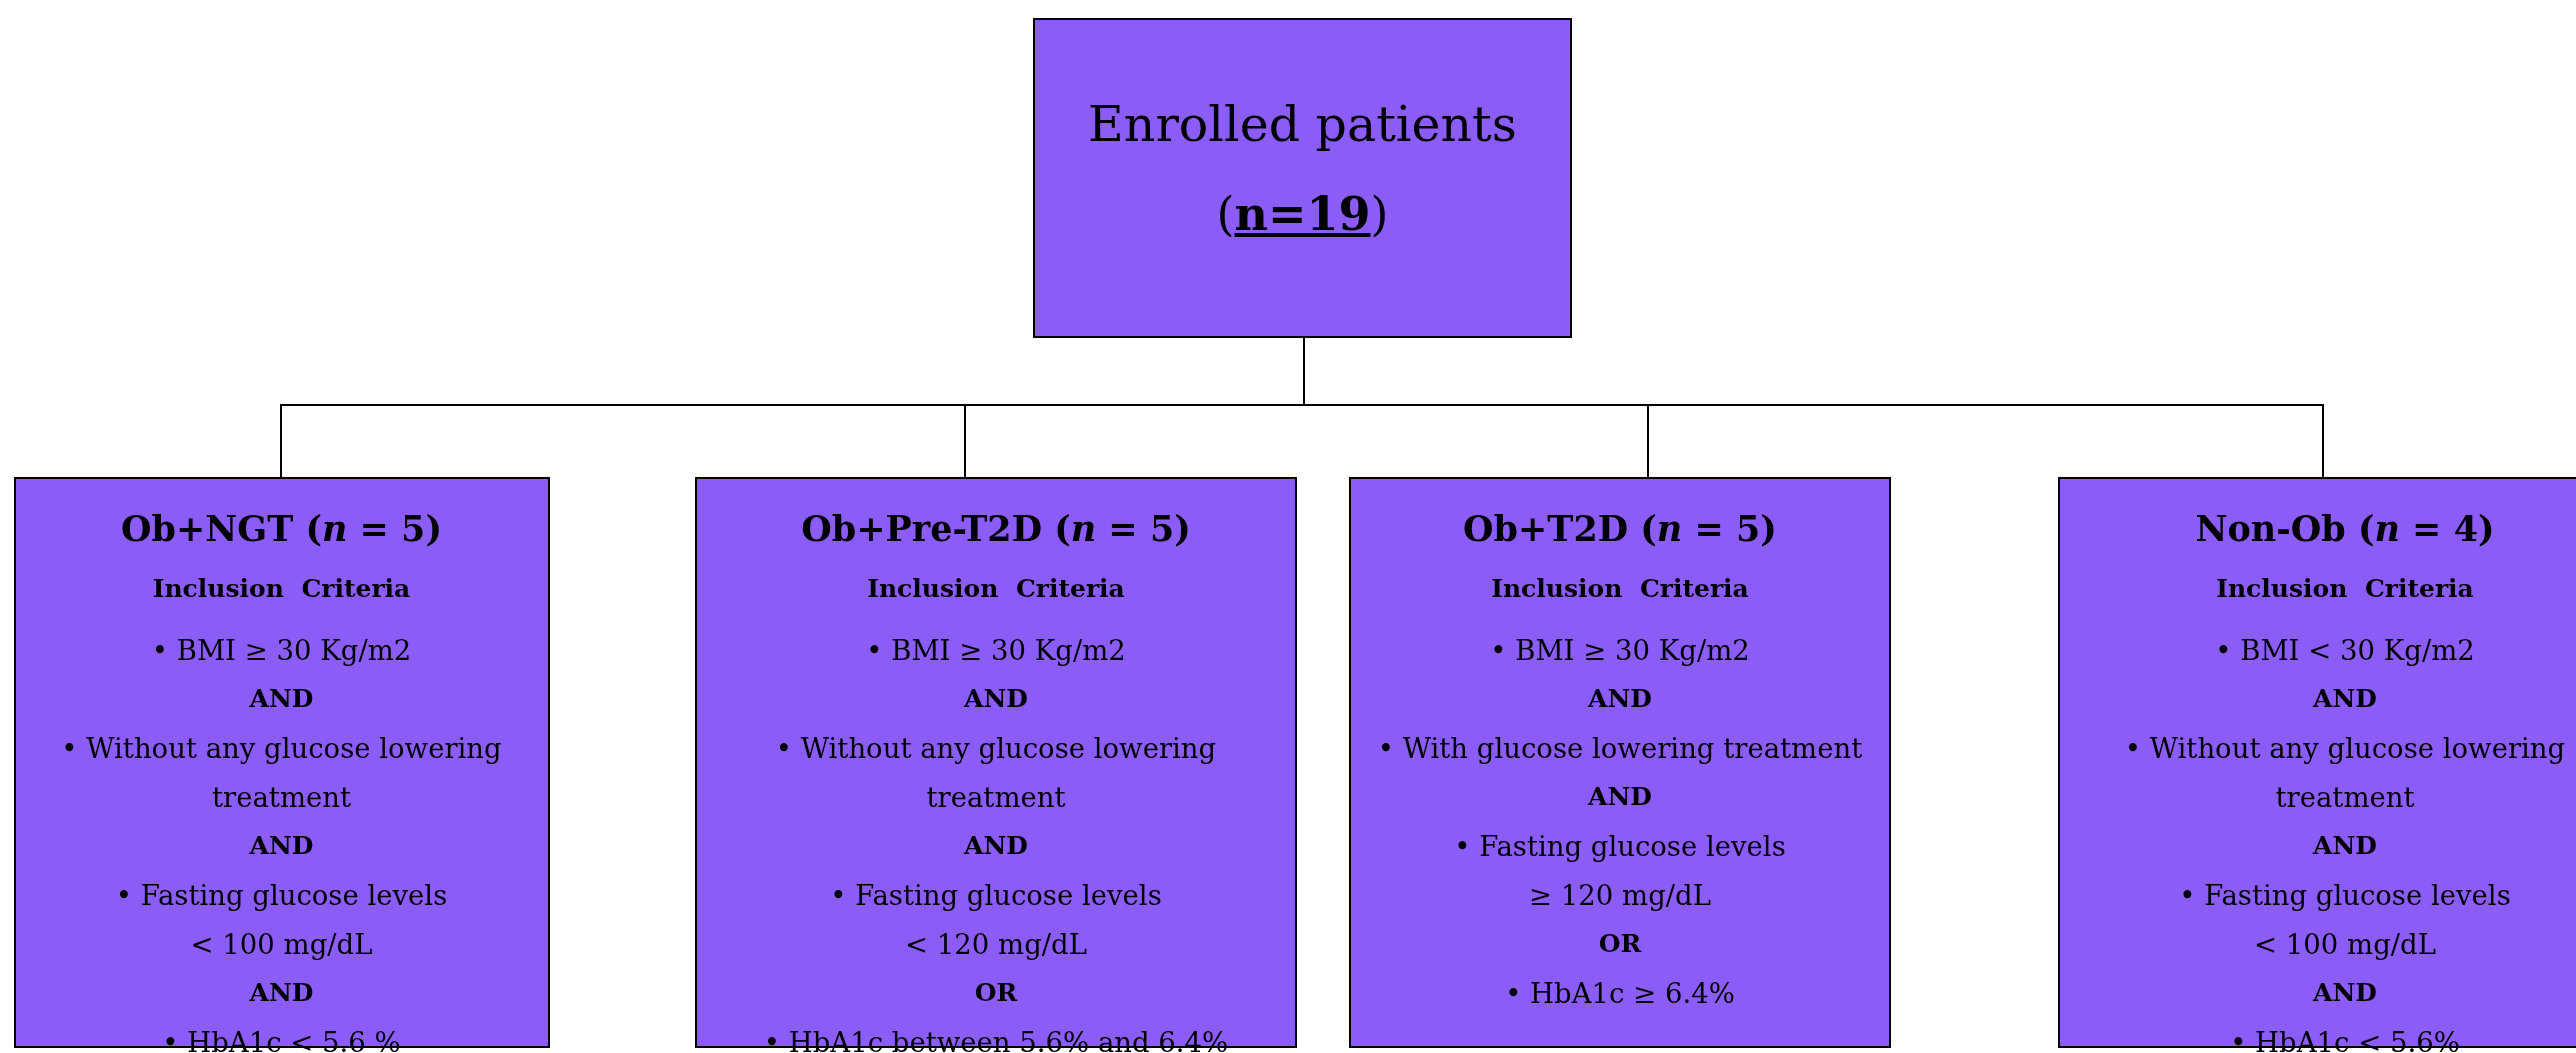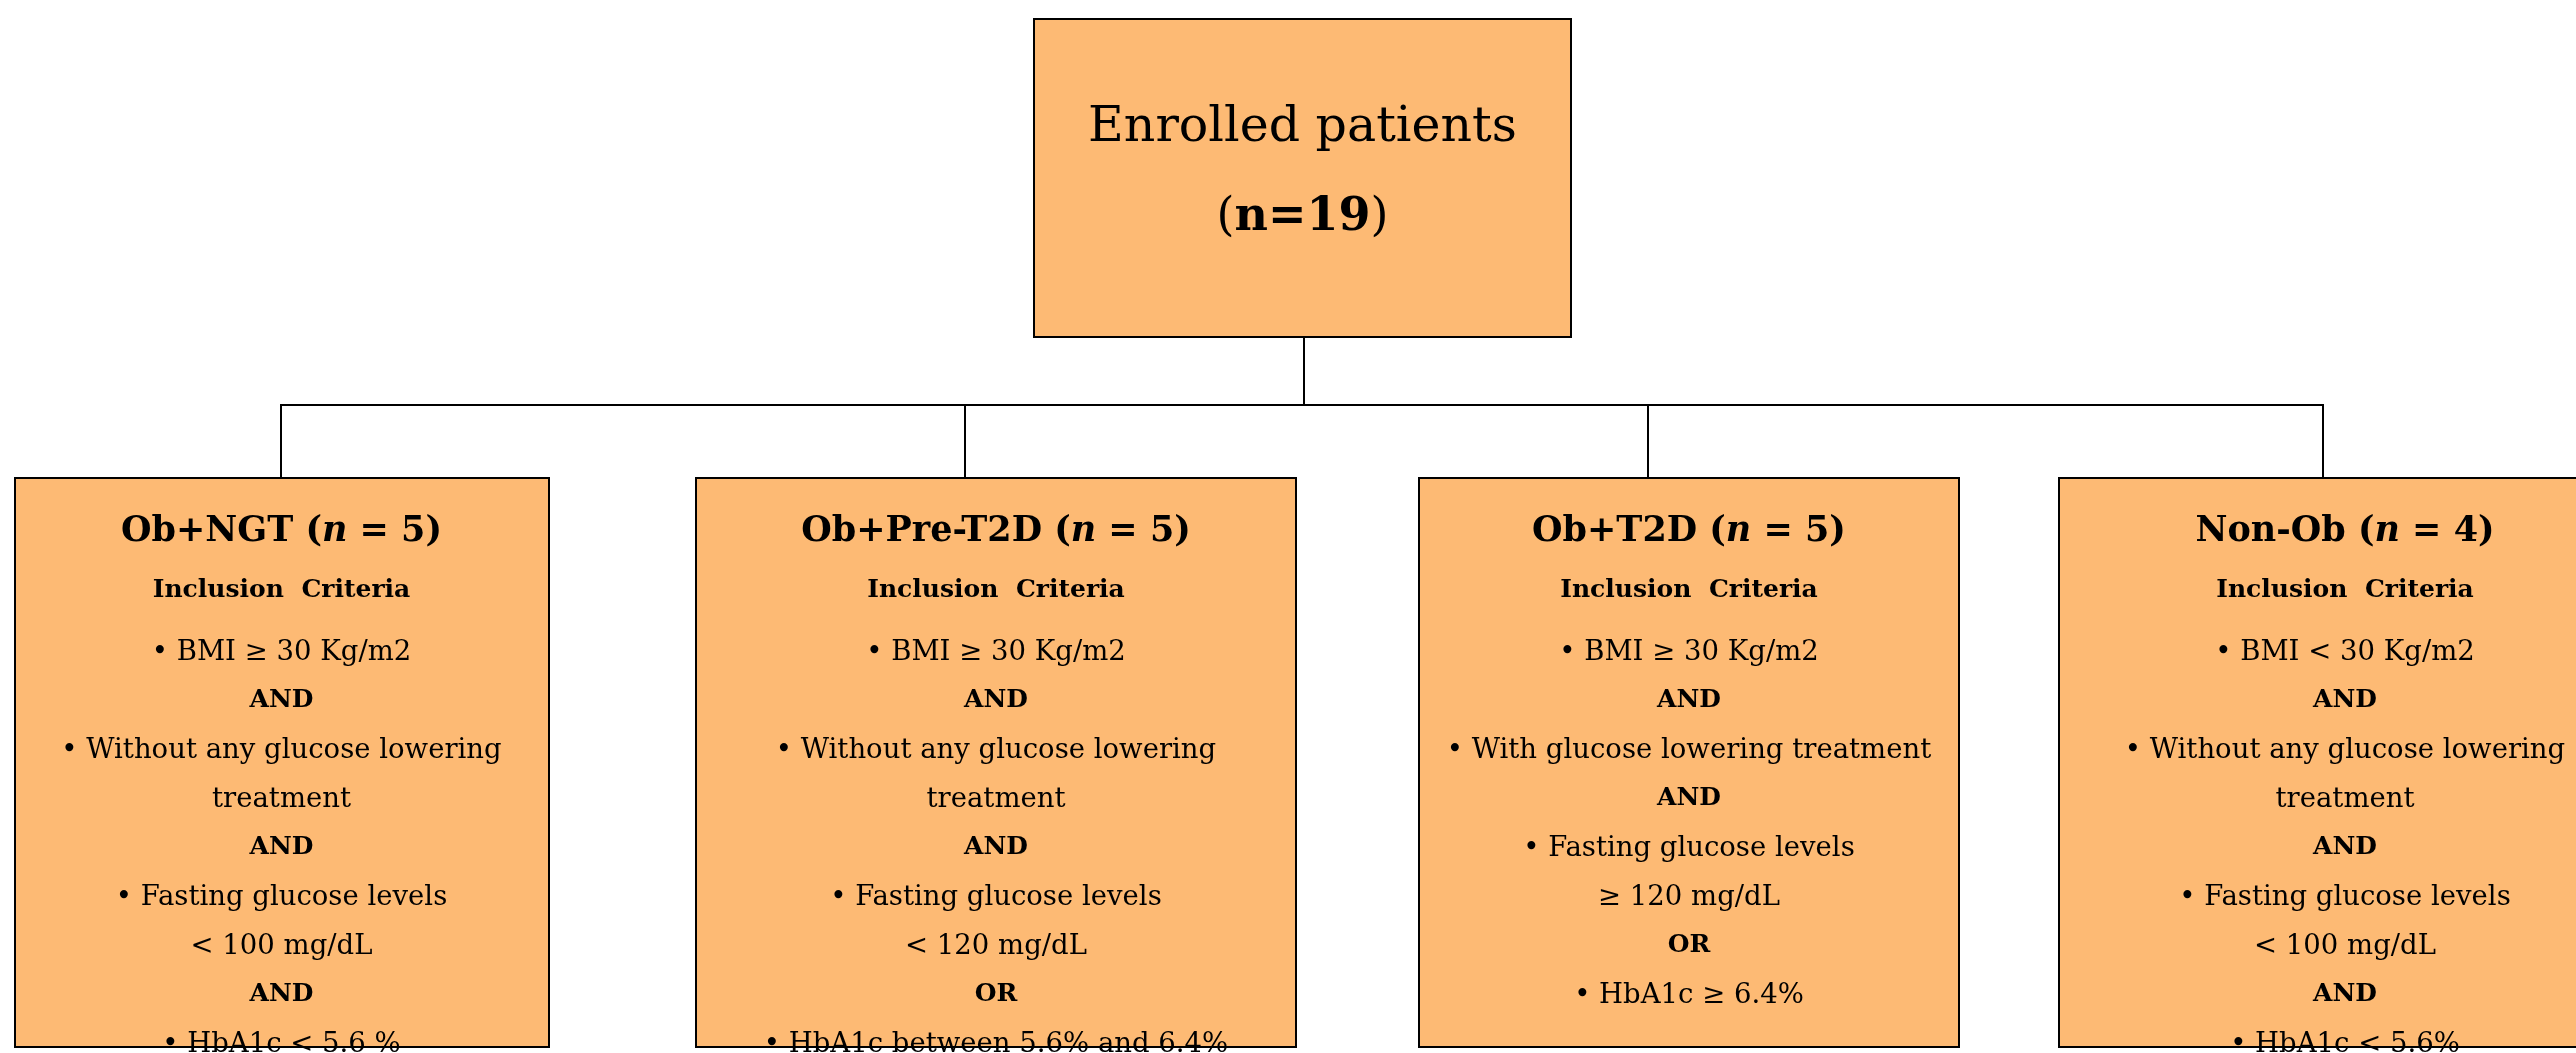--- a/index.html
+++ b/index.html
@@ -13,21 +13,21 @@
     position: relative;
     width: 2576px;
     height: 1053px;
     background: #ffffff;
     overflow: hidden;
   }
   .node {
     position: absolute;
     box-sizing: border-box;
     border: 2.3px solid #000000;
-    background: #fdba74;
+    background: #8b5cf6;
     text-align: center;
   }
   .root {
     left: 1033px;
     top: 17.6px;
     width: 539px;
     height: 320px;
     display: flex;
     flex-direction: column;
     align-items: center;
@@ -38,21 +38,21 @@
   .root-title {
     font-size: 49px;
     line-height: 1.1;
     white-space: nowrap;
   }
   .root-count {
     font-size: 46px;
     line-height: 1.1;
     white-space: nowrap;
   }
-  .root-count .bold { font-weight: bold; }
+  .root-count .bold { font-weight: bold; text-decoration: underline; }
   .group {
     top: 477px;
     height: 571px;
     padding: 30px 5.9px 0 5.9px;
   }
   .g-title {
     font-size: 35px;
     font-weight: bold;
     line-height: 1.15;
     margin-bottom: 26px;
@@ -86,21 +86,21 @@
     background: #000000;
   }
   .stem      { left: 1303px; top: 337px; width: 2.3px;   height: 69px; }
   .hline     { left: 280px;  top: 404px; width: 2044px; height: 2.3px;  }
   .drop-1    { left: 280px;  top: 404px; width: 2.3px;   height: 74px; }
   .drop-2    { left: 964px; top: 404px; width: 2.3px;   height: 74px; }
   .drop-3    { left: 1647px; top: 404px; width: 2.3px;   height: 74px; }
   .drop-4    { left: 2322px; top: 404px; width: 2.3px;   height: 74px; }
   .g1 { left: 13.5px;   width: 536px; }
   .g2 { left: 695px; width: 602px; }
-  .g3 { left: 1418px; width: 542px; }
+  .g3 { left: 1349px; width: 542px; }
   .g4 { left: 2058px; width: 574px; }
 </style>
 </head>
 <body>
 
 <div class="canvas">
 
   <div class="node root">
     <div class="root-title">Enrolled patients</div>
     <div class="root-count"><span>(</span><span class="bold">n=19</span><span>)</span></div>

